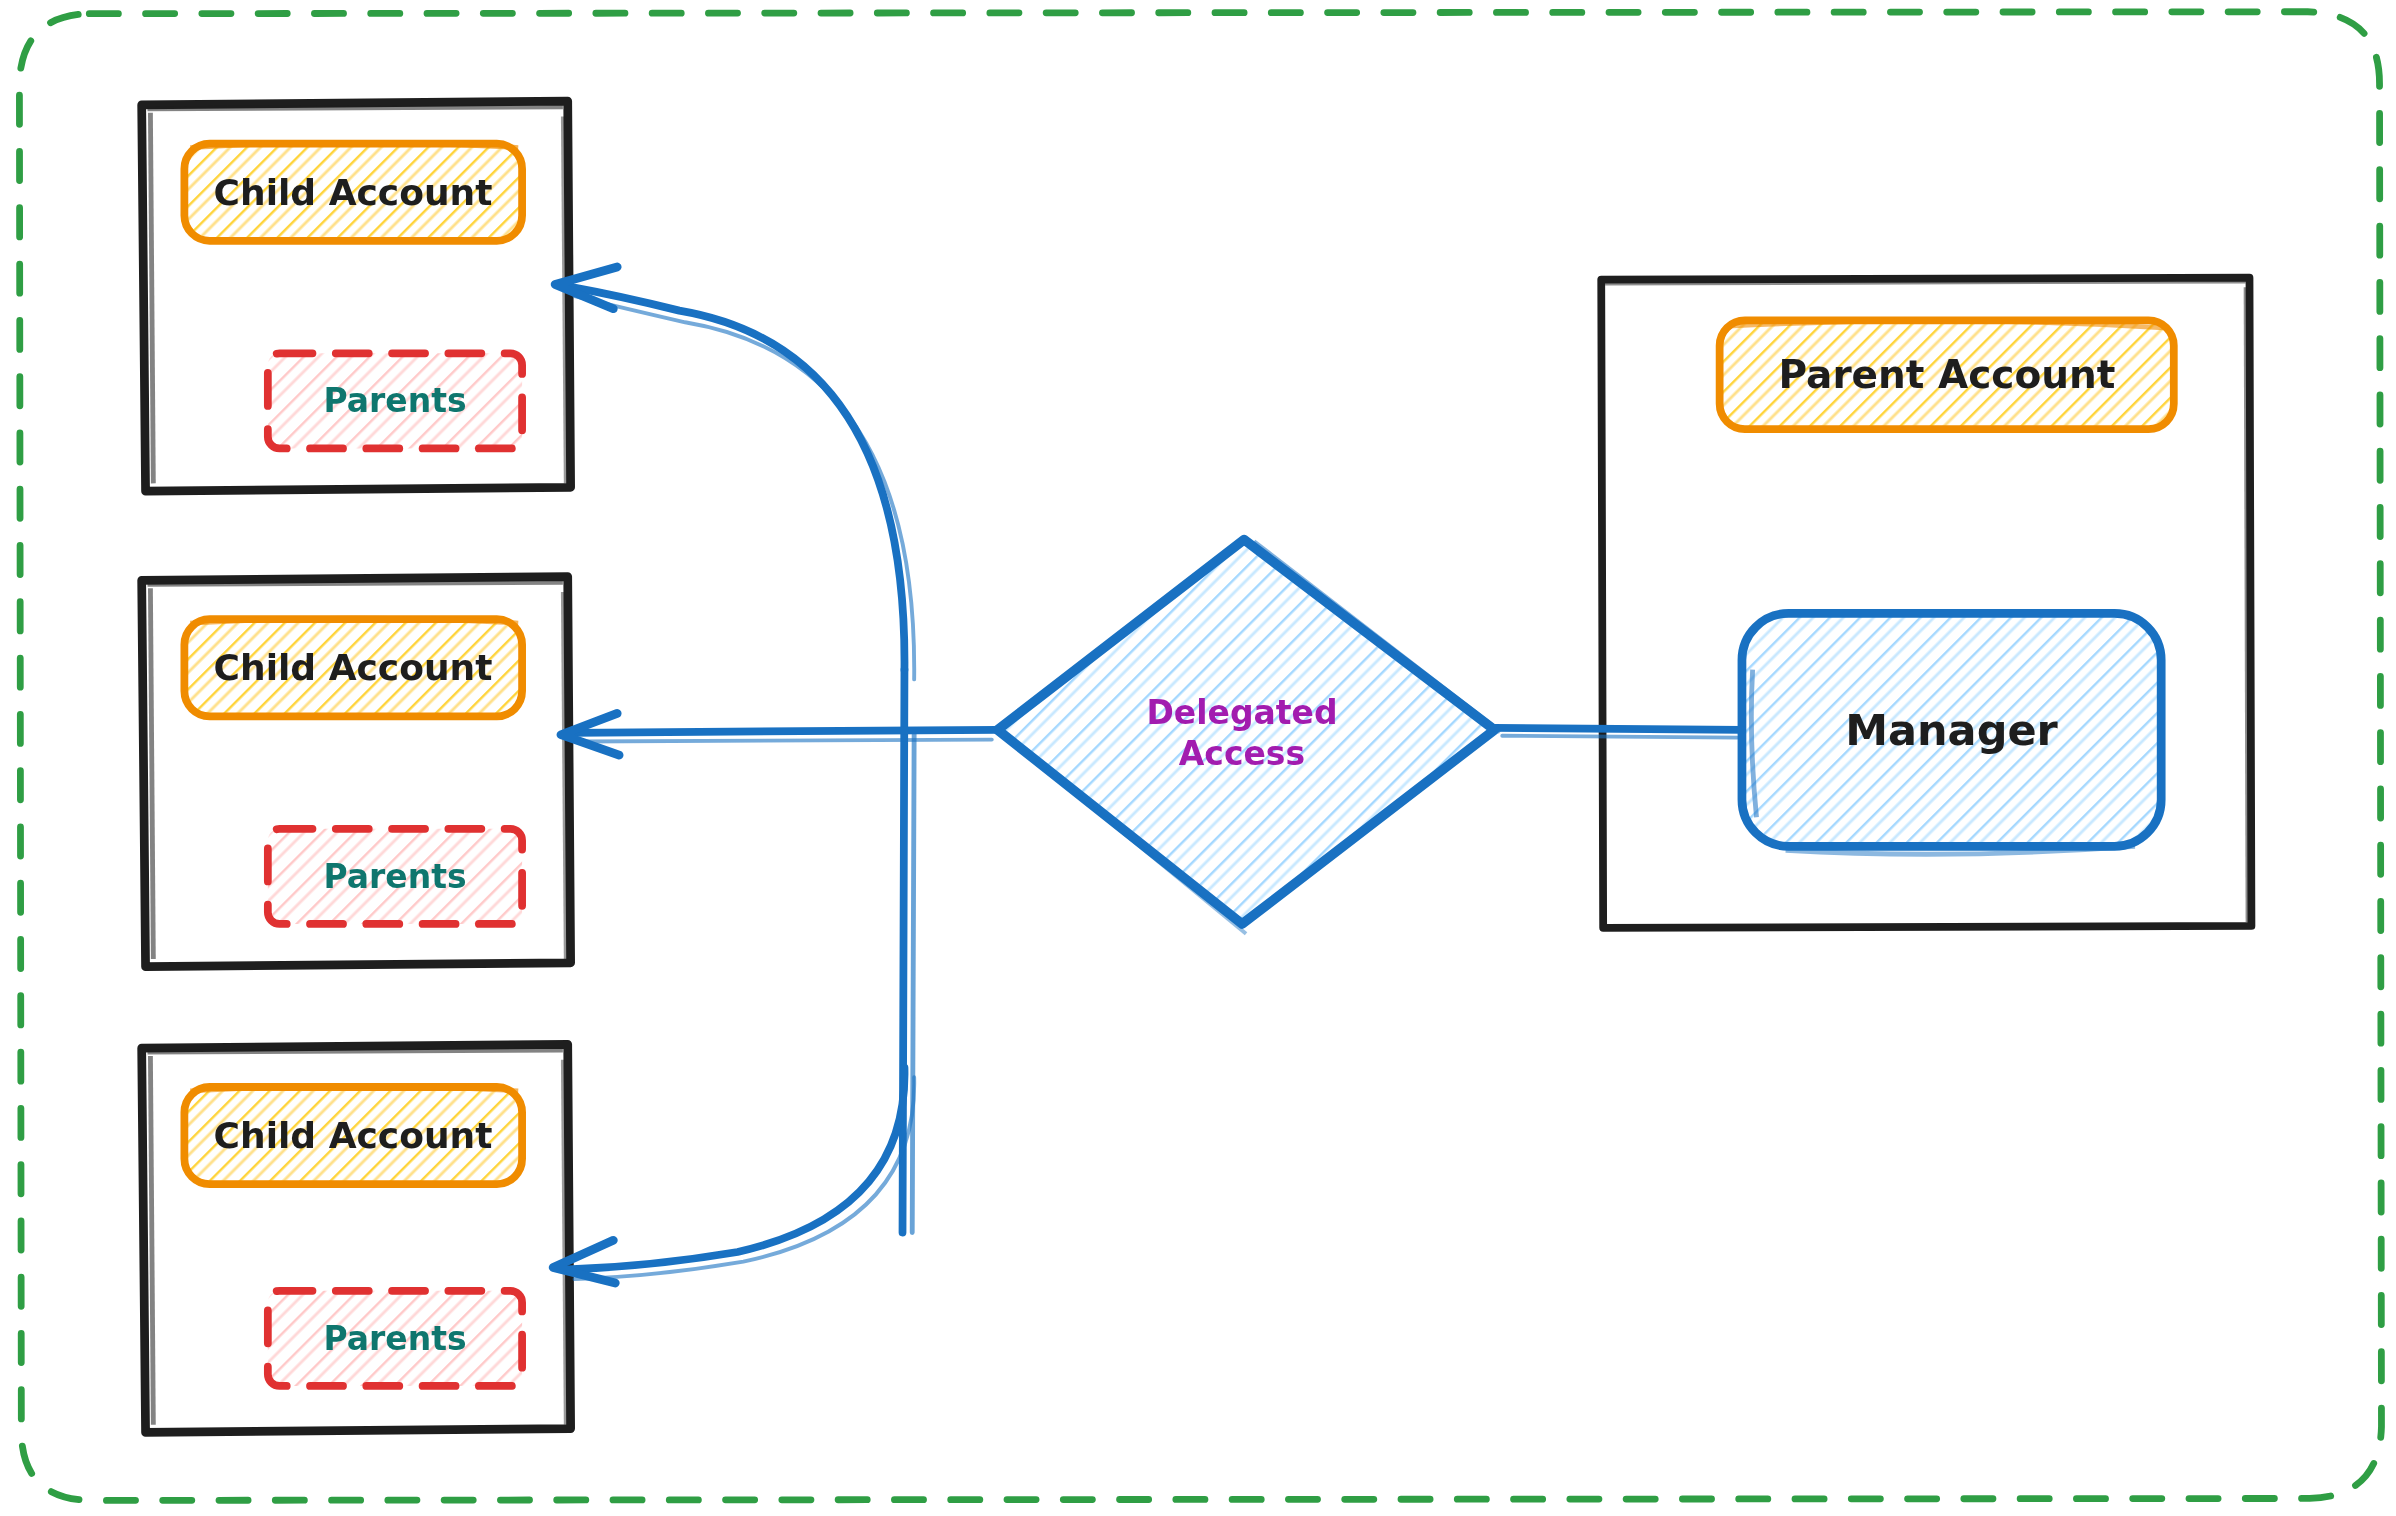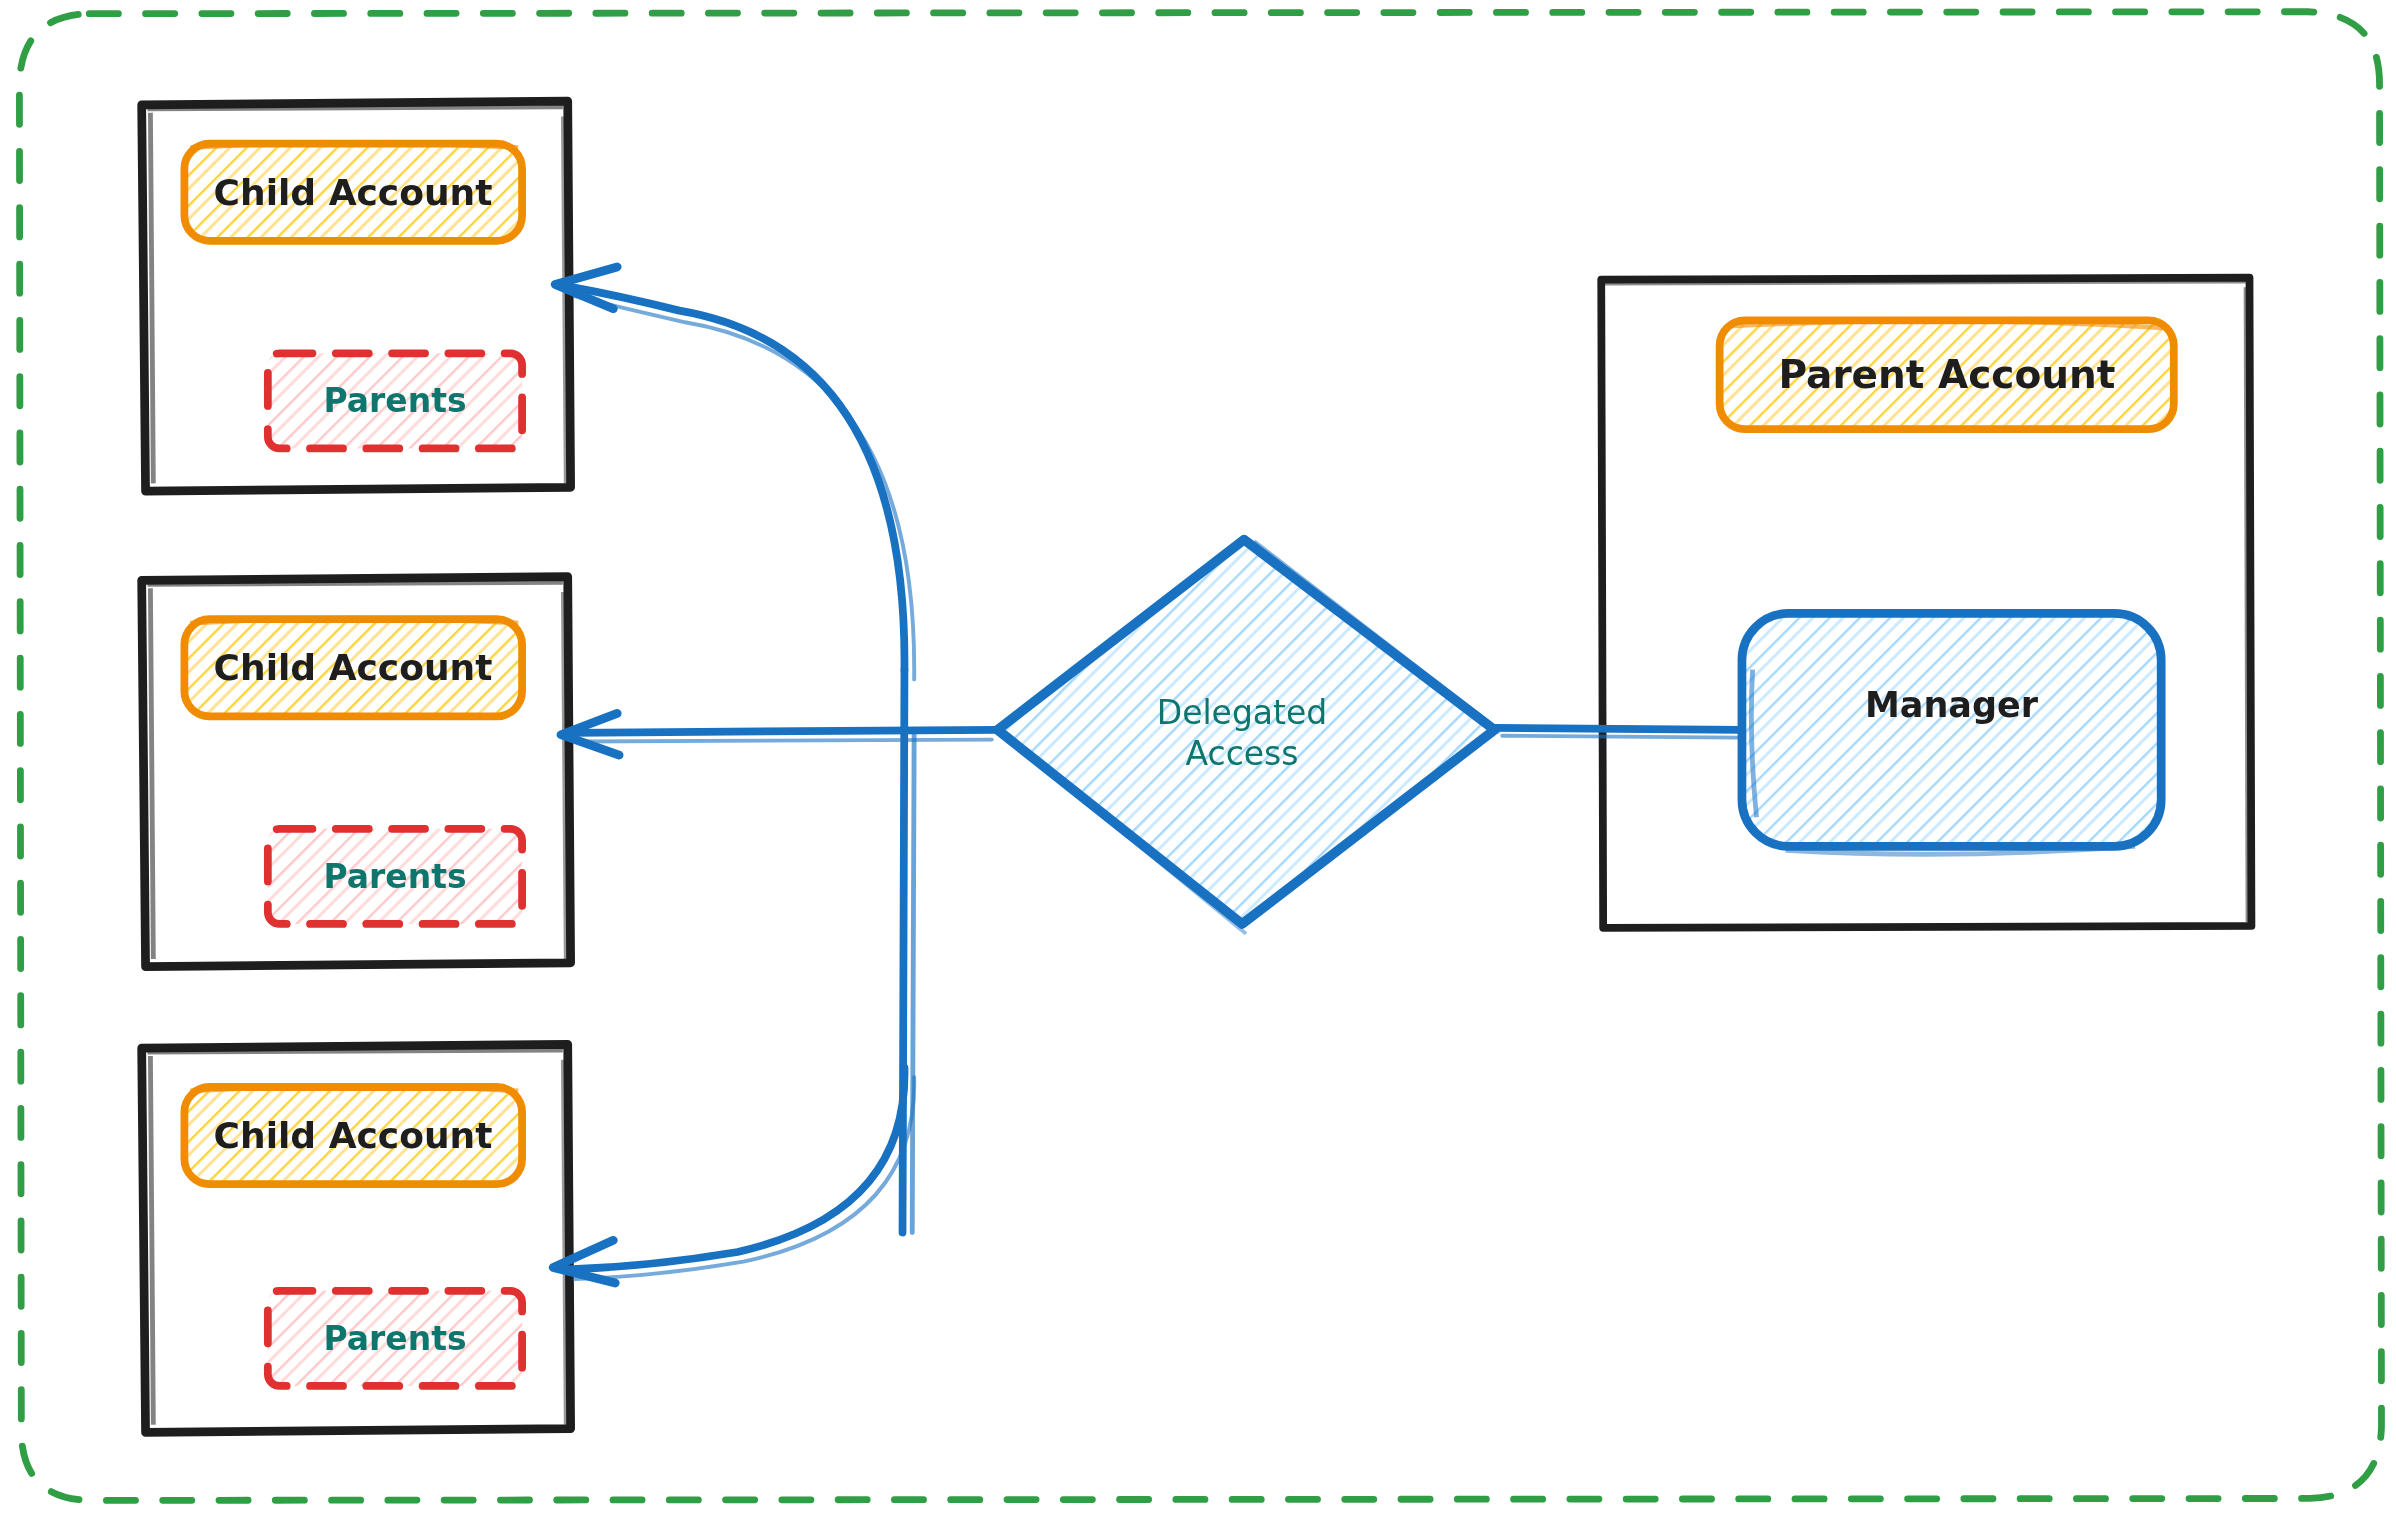--- a/index.html
+++ b/index.html
@@ -4,21 +4,21 @@
 <style>
   html,body{margin:0;padding:0;background:#ffffff;}
   body{width:2397px;height:1517px;position:relative;overflow:hidden;
        font-family:"DejaVu Sans", sans-serif;}
   #stage{position:absolute;left:0;top:0;width:2140px;height:1517px;}
   svg#canvas{position:absolute;left:0;top:0;width:2397px;height:1517px;}
   .lbl{position:absolute;display:flex;align-items:center;justify-content:center;
        text-align:center;pointer-events:none;white-space:pre-line;}
   .t-black{color:#1e1e1e;font-weight:700;}
   .t-red{color:#0f766e;font-weight:700;}
-  .t-blue{color:#0f766e;font-weight:400;}
+  .t-blue{color:#a21caf;font-weight:700;}
 </style>
 </head>
 <body>
 
 <div id="stage">
 
 <svg id="canvas" viewBox="0 0 2470 1563">
   <defs>
     <pattern id="hatchYellow" width="22" height="22" patternTransform="rotate(45)" patternUnits="userSpaceOnUse">
       <line x1="0" y1="0" x2="0" y2="22" stroke="#ffd43b" stroke-width="5"></line>
@@ -145,16 +145,16 @@
 <div class="lbl t-black" style="left:184px;top:619px;width:338px;height:97px;font-size:36px;">Child Account</div>
 <div class="lbl t-red" style="left:268px;top:829px;width:254px;height:95px;font-size:33px;">Parents</div>
 
 <div class="lbl t-black" style="left:184px;top:1087px;width:338px;height:97px;font-size:36px;">Child Account</div>
 <div class="lbl t-red" style="left:268px;top:1291px;width:254px;height:95px;font-size:33px;">Parents</div>
 
 <div class="lbl t-blue" style="left:1038px;top:670px;width:408px;height:126px;font-size:33px;line-height:1.25;">Delegated
 Access</div>
 
 <div class="lbl t-black" style="left:1720px;top:320px;width:454px;height:109px;font-size:39px;">Parent Account</div>
-<div class="lbl t-black" style="left:1742px;top:588px;width:419px;height:233px;font-size:35px;">Manager</div>
+<div class="lbl t-black" style="left:1742px;top:613px;width:419px;height:233px;font-size:43px;">Manager</div>
 
 </div>
 
 
 </body></html>

